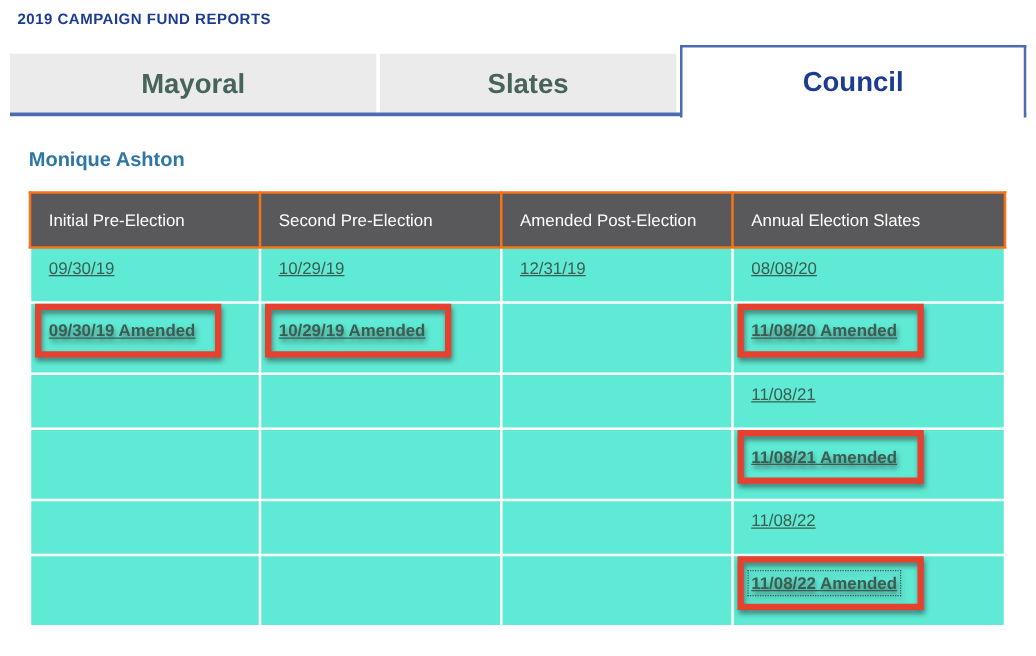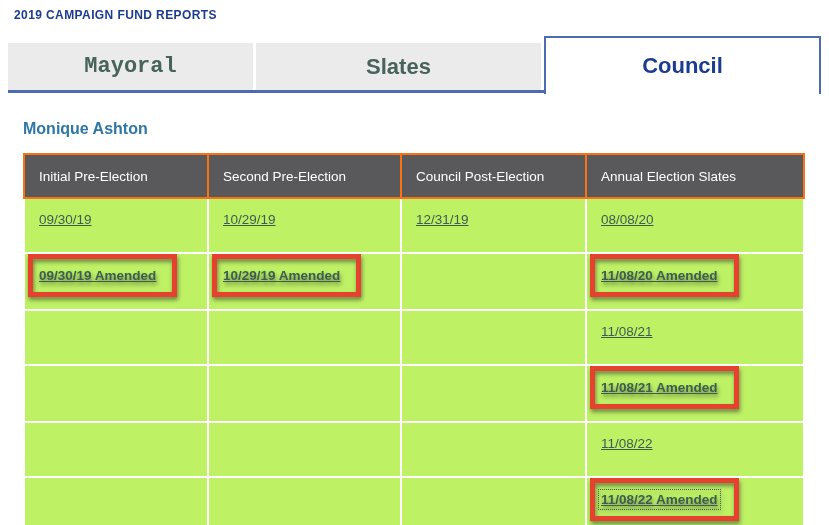--- a/index.html
+++ b/index.html
@@ -42,21 +42,21 @@
     background: #ebebeb;
     color: #46645b;
     font-weight: bold;
     font-size: 22px;
     display: flex;
     align-items: center;
     justify-content: center;
     cursor: pointer;
     flex: 0 0 auto;
   }
-  .tab-mayoral { width: 245px; font-family: Liberation Mono, monospace; }
+  .tab-mayoral { width: 293px; }
   .tab-council { width: 277px; }
   .tab-slates  { flex: 1; }
   .tab.active {
     margin-top: 0;
     height: 58px;
     background: #ffffff;
     border: 2px solid #4c6bb2;
     border-bottom: none;
     color: #1c3c92;
     position: relative;
@@ -82,22 +82,22 @@
     background: #59595b;
     color: #ffffff;
     text-align: left;
     font-size: 13.5px;
     font-weight: normal;
     height: 44px;
     padding: 0 0 0 14px;
     border: 2px solid #f97316;
   }
   table.reports td {
-    background: #bef264;
-    height: 55px;
+    background: #5eead4;
+    height: 44px;
     padding: 0 0 12px 14px;
     border: 2px solid #ffffff;
     font-size: 13.5px;
     vertical-align: middle;
   }
   table.reports td.boxed { padding-left: 3px; font-weight: bold; }
 
   a.report-link {
     color: #3e5d52;
     text-decoration: underline;
@@ -141,21 +141,21 @@
   <colgroup>
     <col style="width:184px">
     <col style="width:193px">
     <col style="width:185px">
     <col style="width:218px">
   </colgroup>
   <thead>
     <tr>
       <th>Initial Pre-Election</th>
       <th>Second Pre-Election</th>
-      <th>Council Post-Election</th>
+      <th>Amended Post-Election</th>
       <th>Annual Election Slates</th>
     </tr>
   </thead>
   <tbody>
       <tr>
         <td><a href="#" class="report-link">09/30/19</a></td>
         <td><a href="#" class="report-link">10/29/19</a></td>
         <td><a href="#" class="report-link">12/31/19</a></td>
         <td><a href="#" class="report-link">08/08/20</a></td>
       </tr>

